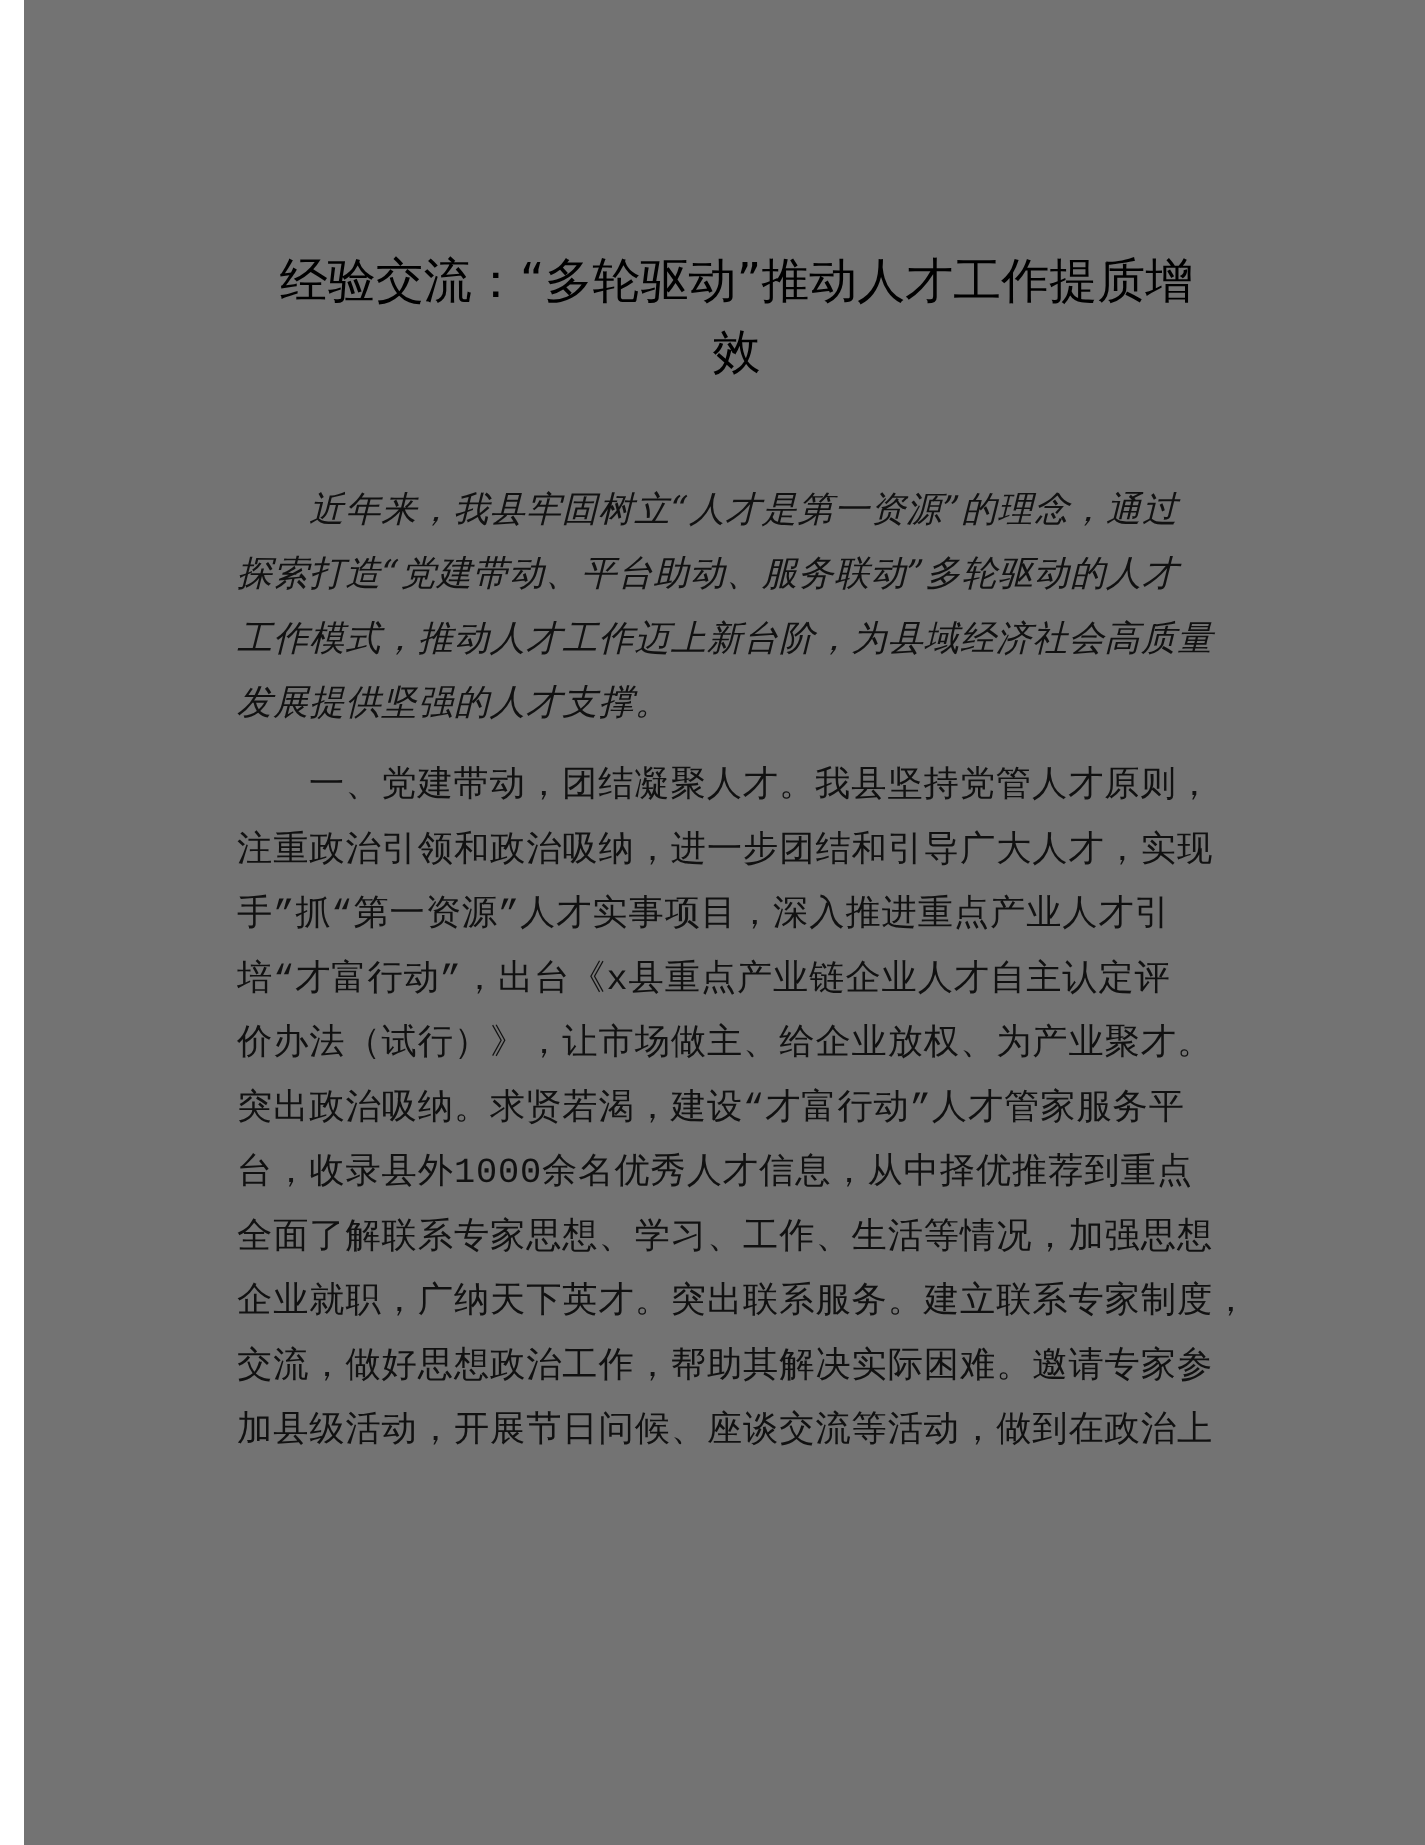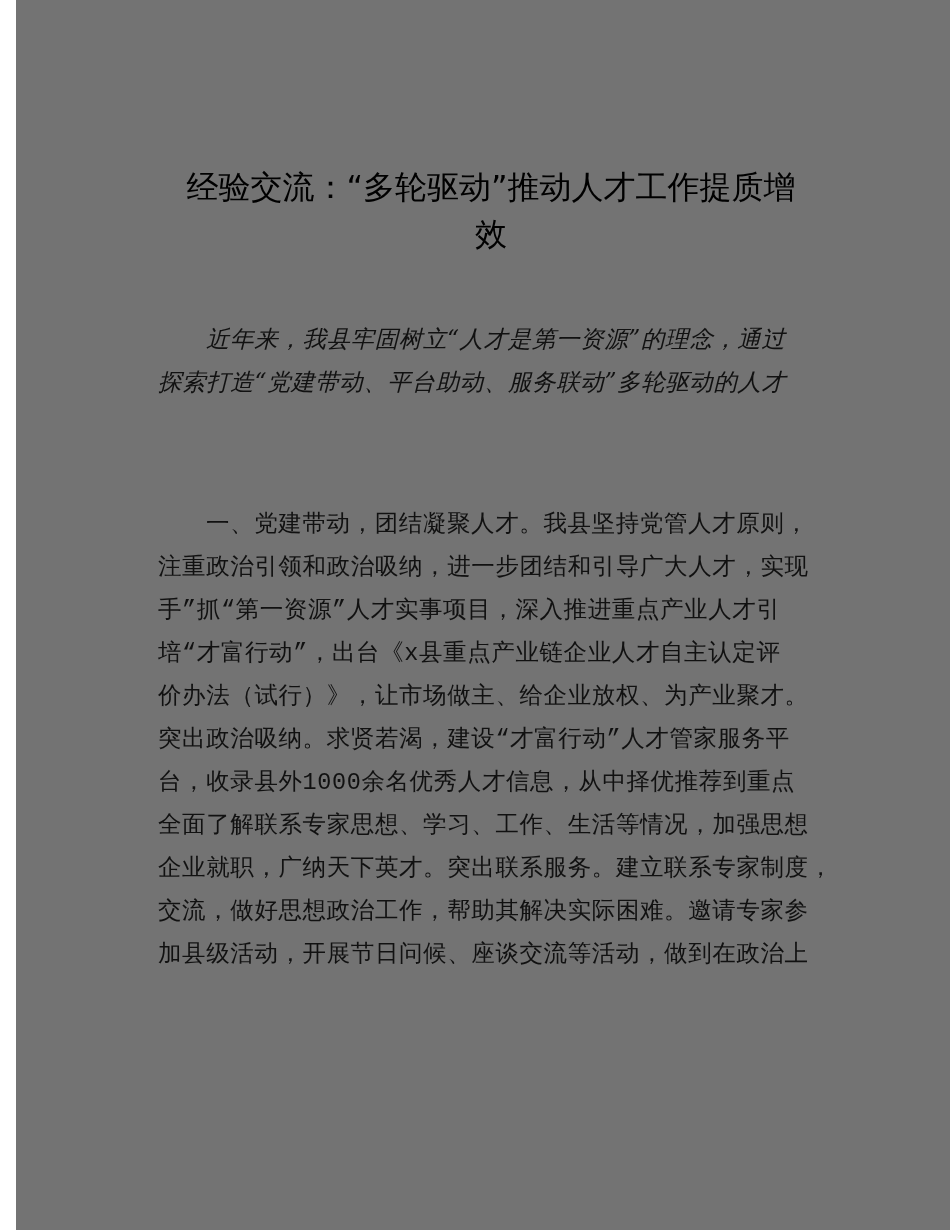--- a/index.html
+++ b/index.html
@@ -65,20 +65,22 @@
   <h1 class="title" style="margin:0;font-weight:normal;">
     <span class="tline">经验交流：“多轮驱动”推动人才工作提质增</span>
     <span class="tline">效</span>
   </h1>
 
   <div class="body">
 
     <div class="para" style="top:318px;font-style:italic;">
       <span class="line indent">近年来，我县牢固树立“人才是第一资源”的理念，通过</span>
       <span class="line">探索打造“党建带动、平台助动、服务联动”多轮驱动的人才</span>
+      <span class="line">工作模式，推动人才工作迈上新台阶，为县域经济社会高质量</span>
+      <span class="line">发展提供坚强的人才支撑。</span>
     </div>
 
     <div class="para" style="top:503px;font-family:Liberation Mono, monospace;">
       <span class="line indent">一、党建带动，团结凝聚人才。我县坚持党管人才原则，</span>
       <span class="line">注重政治引领和政治吸纳，进一步团结和引导广大人才，实现</span>
       <span class="line">手”抓“第一资源”人才实事项目，深入推进重点产业人才引</span>
       <span class="line">培“才富行动”，出台《x县重点产业链企业人才自主认定评</span>
       <span class="line">价办法（试行）》，让市场做主、给企业放权、为产业聚才。</span>
       <span class="line">突出政治吸纳。求贤若渴，建设“才富行动”人才管家服务平</span>
       <span class="line">台，收录县外1000余名优秀人才信息，从中择优推荐到重点</span>

